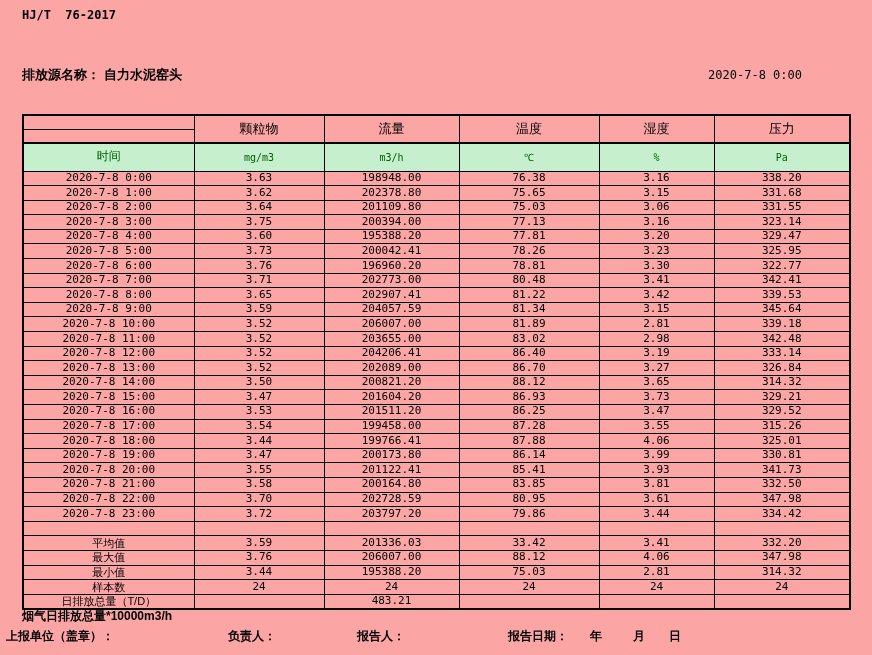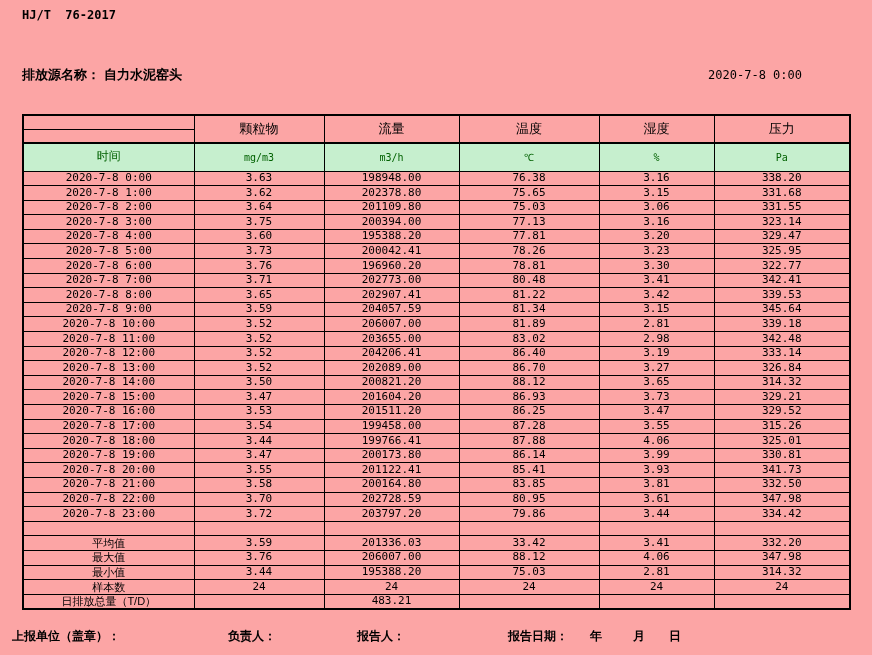--- a/index.html
+++ b/index.html
@@ -29,21 +29,21 @@
                 font-family:"DejaVu Sans Mono",monospace; }
   tr.units td.time-hd { font-size:12px; }
   tbody.data td, tbody.summary td, tr.spacer td {
       font-family:"DejaVu Sans Mono",monospace; font-size:11px; }
   tbody.summary td.lbl { font-family:"Liberation Sans","DejaVu Sans",sans-serif; font-size:11px; }
 
   .foot-note { position:absolute; left:22px; top:608px; font-weight:bold; font-size:12px; }
   .foot-line { position:absolute; left:0; top:628px; width:872px; height:16px;
                font-weight:bold; font-size:12px; }
   .foot-line span { position:absolute; white-space:nowrap; }
-  .f-unit { left:12px;text-align:right; }  .f-resp { left:228px; } .f-reporter { left:357px; }
+  .f-unit { left:6px;text-align:right; }  .f-resp { left:228px; } .f-reporter { left:357px; }
   .f-date { left:508px; } .f-year { left:590px; } .f-month { left:633px; } .f-day { left:669px; }
 </style>
 </head>
 <body>
 
 <div class="page">
 
   <div class="standard">HJ/T  76-2017</div>
   <div class="source-line">
     <span>排放源名称：</span><span class="name">自力水泥窑头</span>
@@ -321,20 +321,21 @@
           <td class="lbl">日排放总量（T/D）</td>
           <td></td>
           <td>483.21</td>
           <td></td>
           <td></td>
           <td></td>
         </tr>
       </tbody>
   </table>
 
+  <div class="foot-note">烟气日排放总量*10000m3/h</div>
   <div class="foot-line">
     <span class="f-unit">上报单位（盖章）：</span>
     <span class="f-resp">负责人：</span>
     <span class="f-reporter">报告人：</span>
     <span class="f-date">报告日期：</span>
     <span class="f-year">年</span>
     <span class="f-month">月</span>
     <span class="f-day">日</span>
   </div>
 

